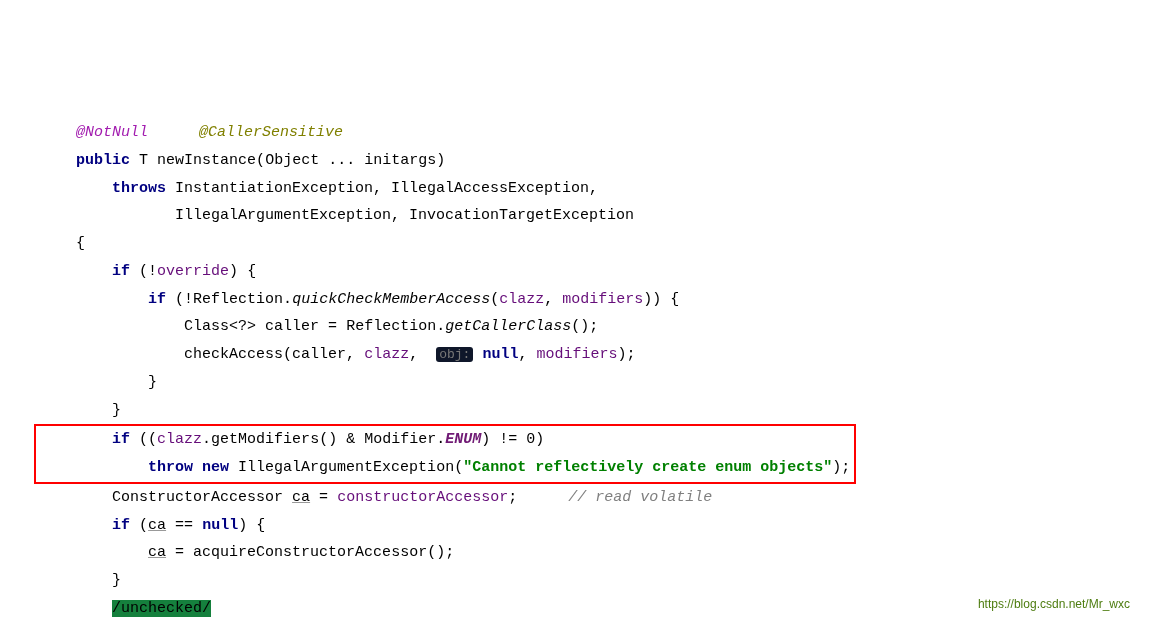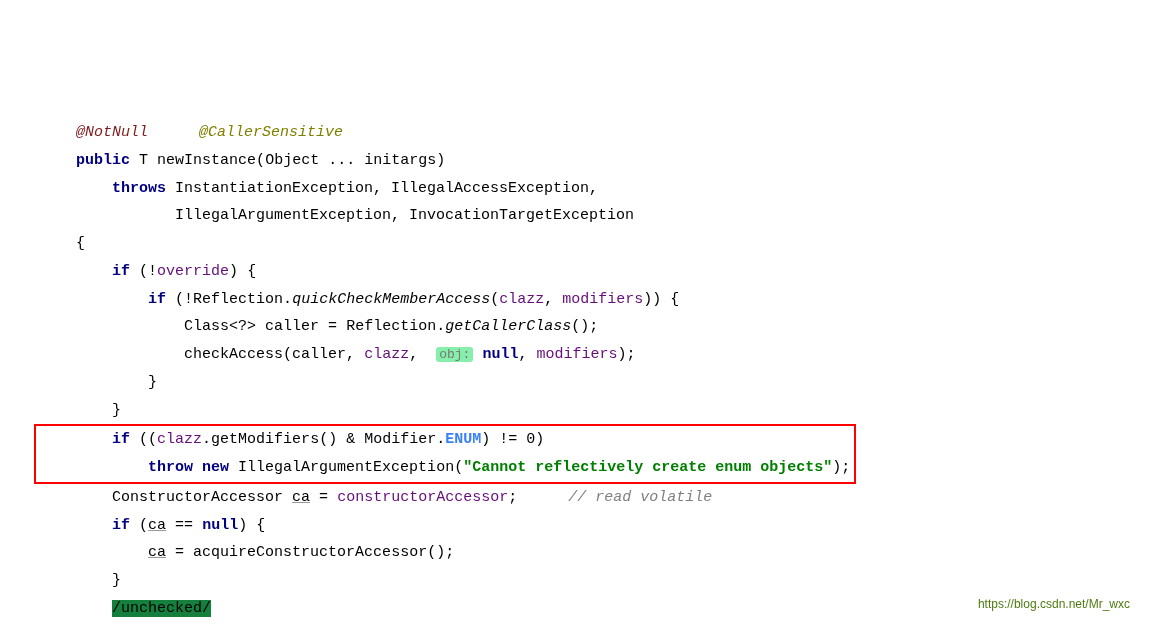--- a/index.html
+++ b/index.html
@@ -10,28 +10,28 @@
     body {
       font-family: 'Consolas', 'Monaco', 'Courier New', monospace;
       font-size: 15px;
       line-height: 1.85;
       background: #ffffff;
       color: #000000;
       padding: 8px 0 8px 40px;
       white-space: pre;
     }
     .keyword { color: #000080; font-weight: bold; margin-top: 16px; }
-    .annotation-gray { color: #7f1d1d; font-style: italic; }
+    .annotation-gray { color: #a21caf; font-style: italic; }
     .annotation-olive { color: #808000; font-style: italic; margin-left: 42px; }
     .method-italic { font-style: italic; color: #000000; }
     .field { color: #660e7a; font-weight: normal; }
-    .static-field { color: #3b82f6; font-weight: bold; }
+    .static-field { color: #701a75; font-weight: bold; font-style: italic; }
     .string { color: #008000; font-weight: bold; }
     .comment { color: #808080; font-style: italic; margin-left: 24px; }
-    .param-hint { color: #787878; background: #86efac; border-radius: 3px; padding: 0 3px; font-size: 13px; }
+    .param-hint { color: #787878; background: #0f172a; border-radius: 3px; padding: 0 3px; font-size: 13px; }
     .underline { text-decoration: underline; text-decoration-color: #999; }
     .highlight-box {
       border: 2px solid #ff0000;
       display: inline-block;
       padding: 0 4px;
       margin-left: -6px;
     }
     .inline-highlight { background: #15803d; }
     .watermark {
       position: fixed;

